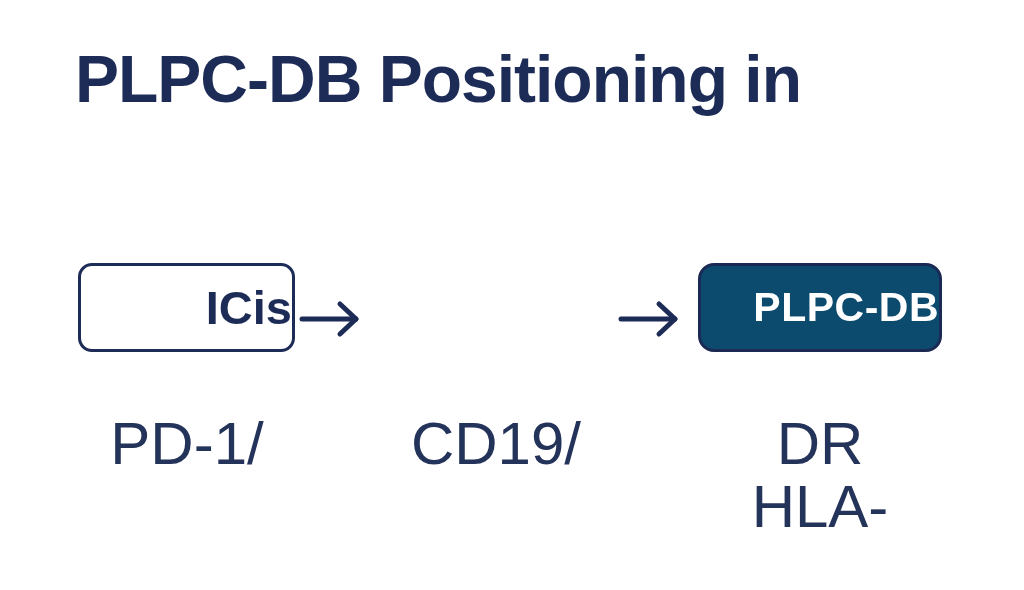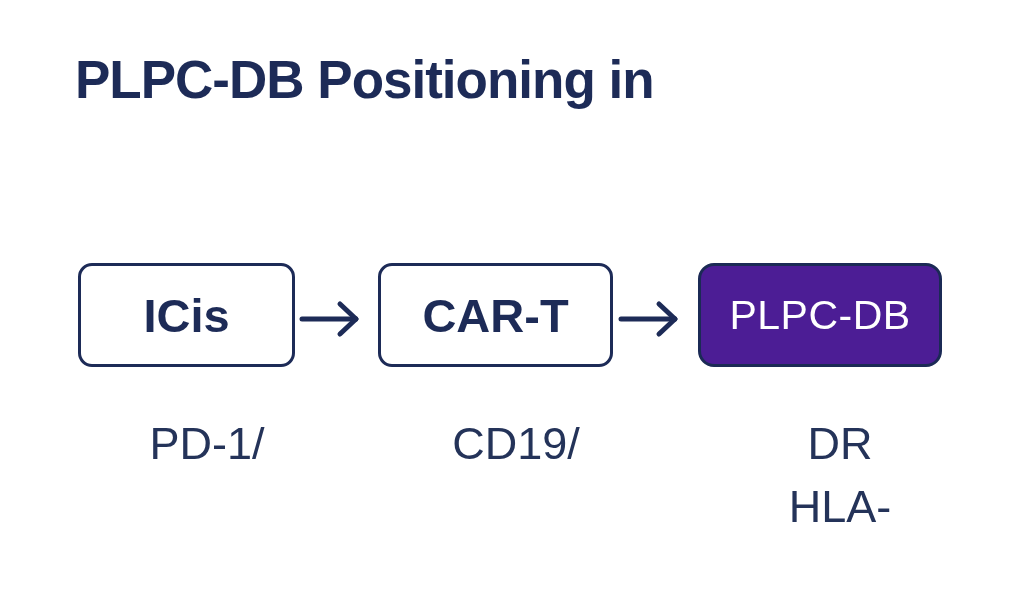--- a/index.html
+++ b/index.html
@@ -14,51 +14,51 @@
     background: #ffffff;
     overflow: hidden;
     font-family: "Liberation Sans", "DejaVu Sans", sans-serif;
     color: #1d2b57;
   }
   .title {
     position: absolute;
     left: 75px;
     top: 36px;
     margin: 0;
-    font-size: 53px;
+    font-size: 66px;
     line-height: 87px;
     font-weight: 700;
     letter-spacing: -1px;
     color: #1d2b57;
   }
   .title .line { display: block; }
 
   .node {
     position: absolute;
     top: 263px;
-    height: 104px;
+    height: 89px;
     box-sizing: border-box;
     display: flex;
     align-items: center;
-    justify-content: center;
+    justify-content: flex-end;
     border-radius: 14px;
   }
   .node.outline {
     background: #ffffff;
     border: 3px solid #1d2b57;
     font-size: 47px;
     font-weight: 700;
     color: #1d2b57;
   }
   .node.filled {
-    background: #4c1d95;
+    background: #0c4a6e;
     border: 3px solid #1b2a55;
     border-radius: 16px;
     font-size: 41px;
-    font-weight: 400;
+    font-weight: 700;
     color: #ffffff;
     letter-spacing: 0.5px;
   }
   .node-1 { left: 78px;  width: 217px; }
   .node-2 { left: 378px; width: 235px; }
   .node-3 { left: 698px; width: 244px; }
 
   .arrow {
     position: absolute;
     top: 263px;
@@ -66,26 +66,25 @@
   }
   .arrow-1 { left: 295px; width: 83px; }
   .arrow-2 { left: 613px; width: 85px; }
   .arrow svg { display: block; }
 
   .sub-label {
     position: absolute;
     top: 412px;
     transform: translateX(-50%);
     text-align: center;
-    font-size: 45px;
+    font-size: 60px;
     line-height: 63px;
     font-weight: 400;
     color: #243359;
     white-space: nowrap;
-    margin-left: 20px;
   }
   .sub-1 { left: 187px; }
   .sub-2 { left: 496px; }
   .sub-3 { left: 820px; }
 </style>
 </head>
 <body>
 
 <div class="canvas">
 
@@ -98,23 +97,20 @@
   </div>
 
   <div class="arrow arrow-1">
     <svg width="83" height="112" viewBox="0 0 83 112" aria-hidden="true">
       <line x1="7" y1="56" x2="58" y2="56" stroke="#1d2b57" stroke-width="5" stroke-linecap="round"></line>
       <line x1="61" y1="56" x2="45" y2="41" stroke="#1d2b57" stroke-width="5" stroke-linecap="round"></line>
       <line x1="61" y1="56" x2="45" y2="71" stroke="#1d2b57" stroke-width="5" stroke-linecap="round"></line>
     </svg>
   </div>
 
-  <div class="node outline node-2">
-    <span>CAR-T</span>
-  </div>
 
   <div class="arrow arrow-2">
     <svg width="85" height="112" viewBox="0 0 85 112" aria-hidden="true">
       <line x1="8" y1="56" x2="59" y2="56" stroke="#1d2b57" stroke-width="5" stroke-linecap="round"></line>
       <line x1="62" y1="56" x2="46" y2="41" stroke="#1d2b57" stroke-width="5" stroke-linecap="round"></line>
       <line x1="62" y1="56" x2="46" y2="71" stroke="#1d2b57" stroke-width="5" stroke-linecap="round"></line>
     </svg>
   </div>
 
   <div class="node filled node-3">

